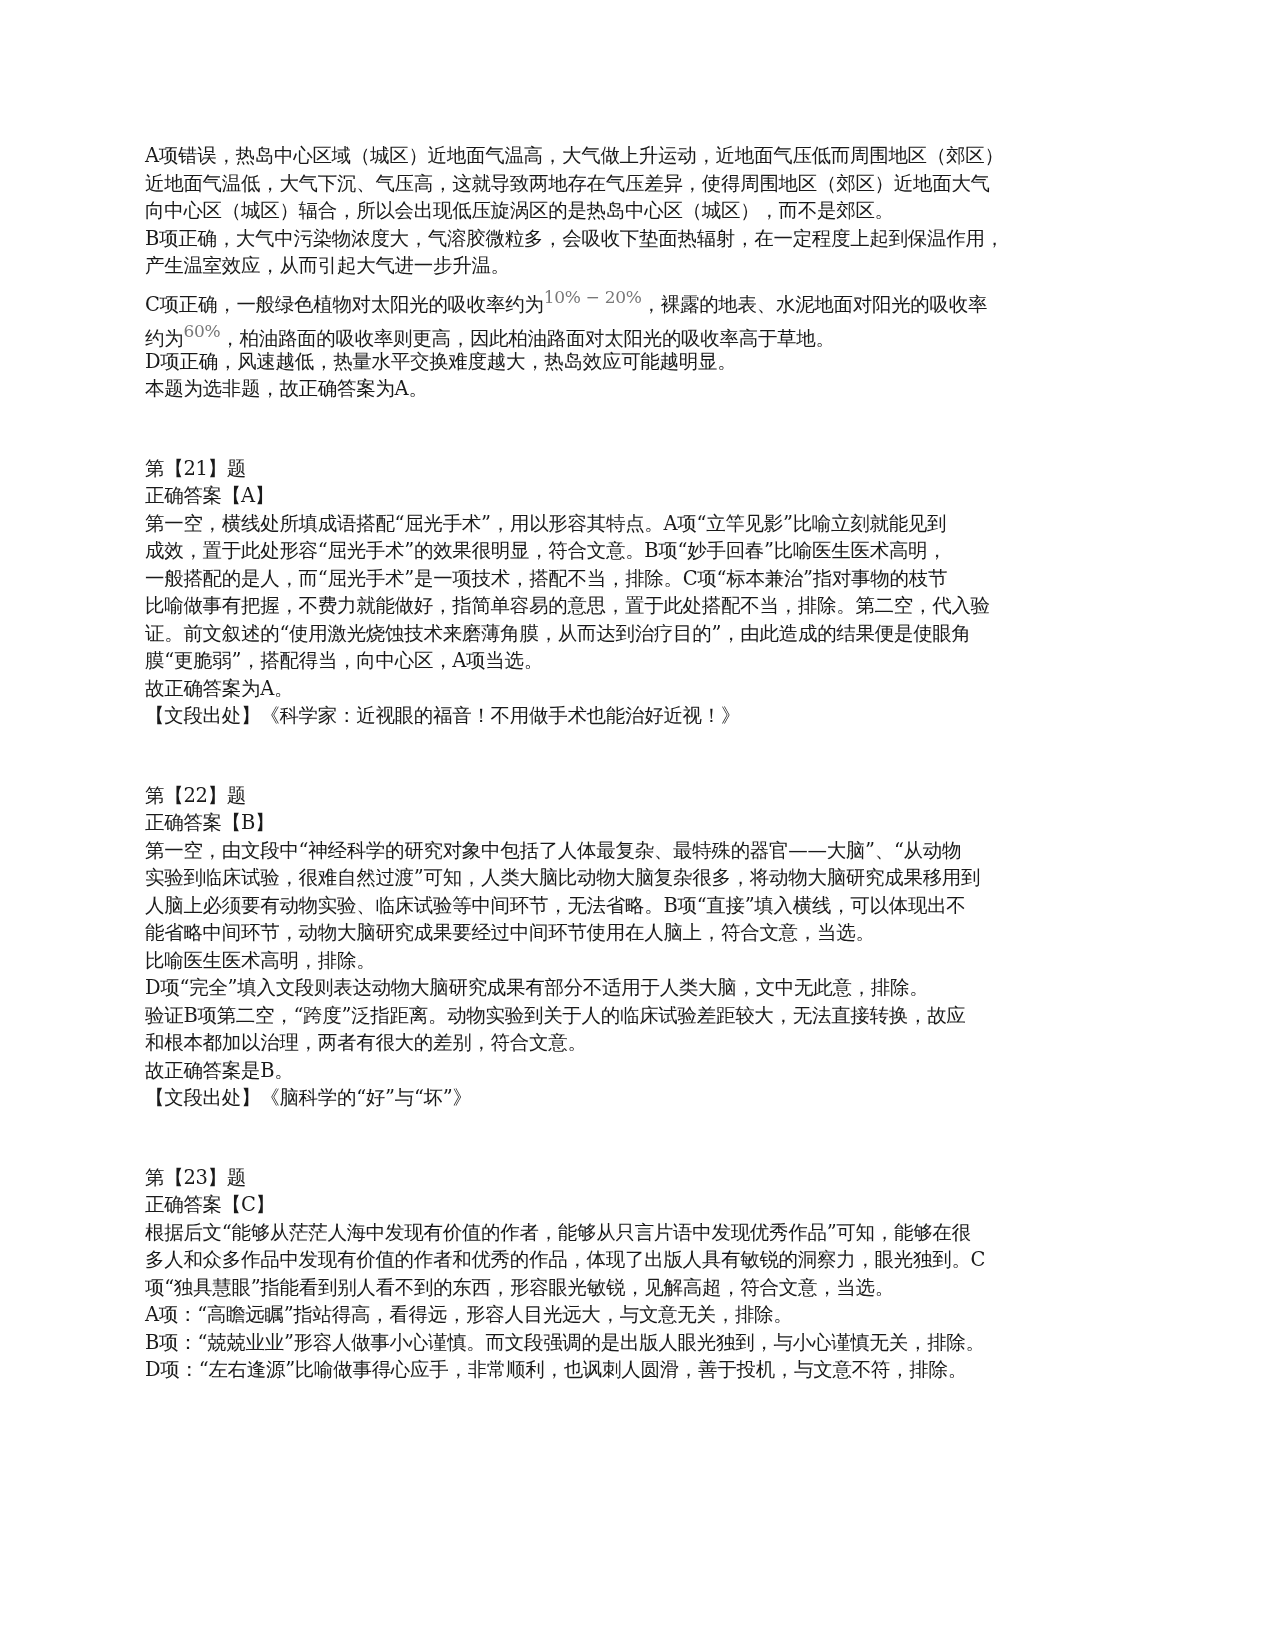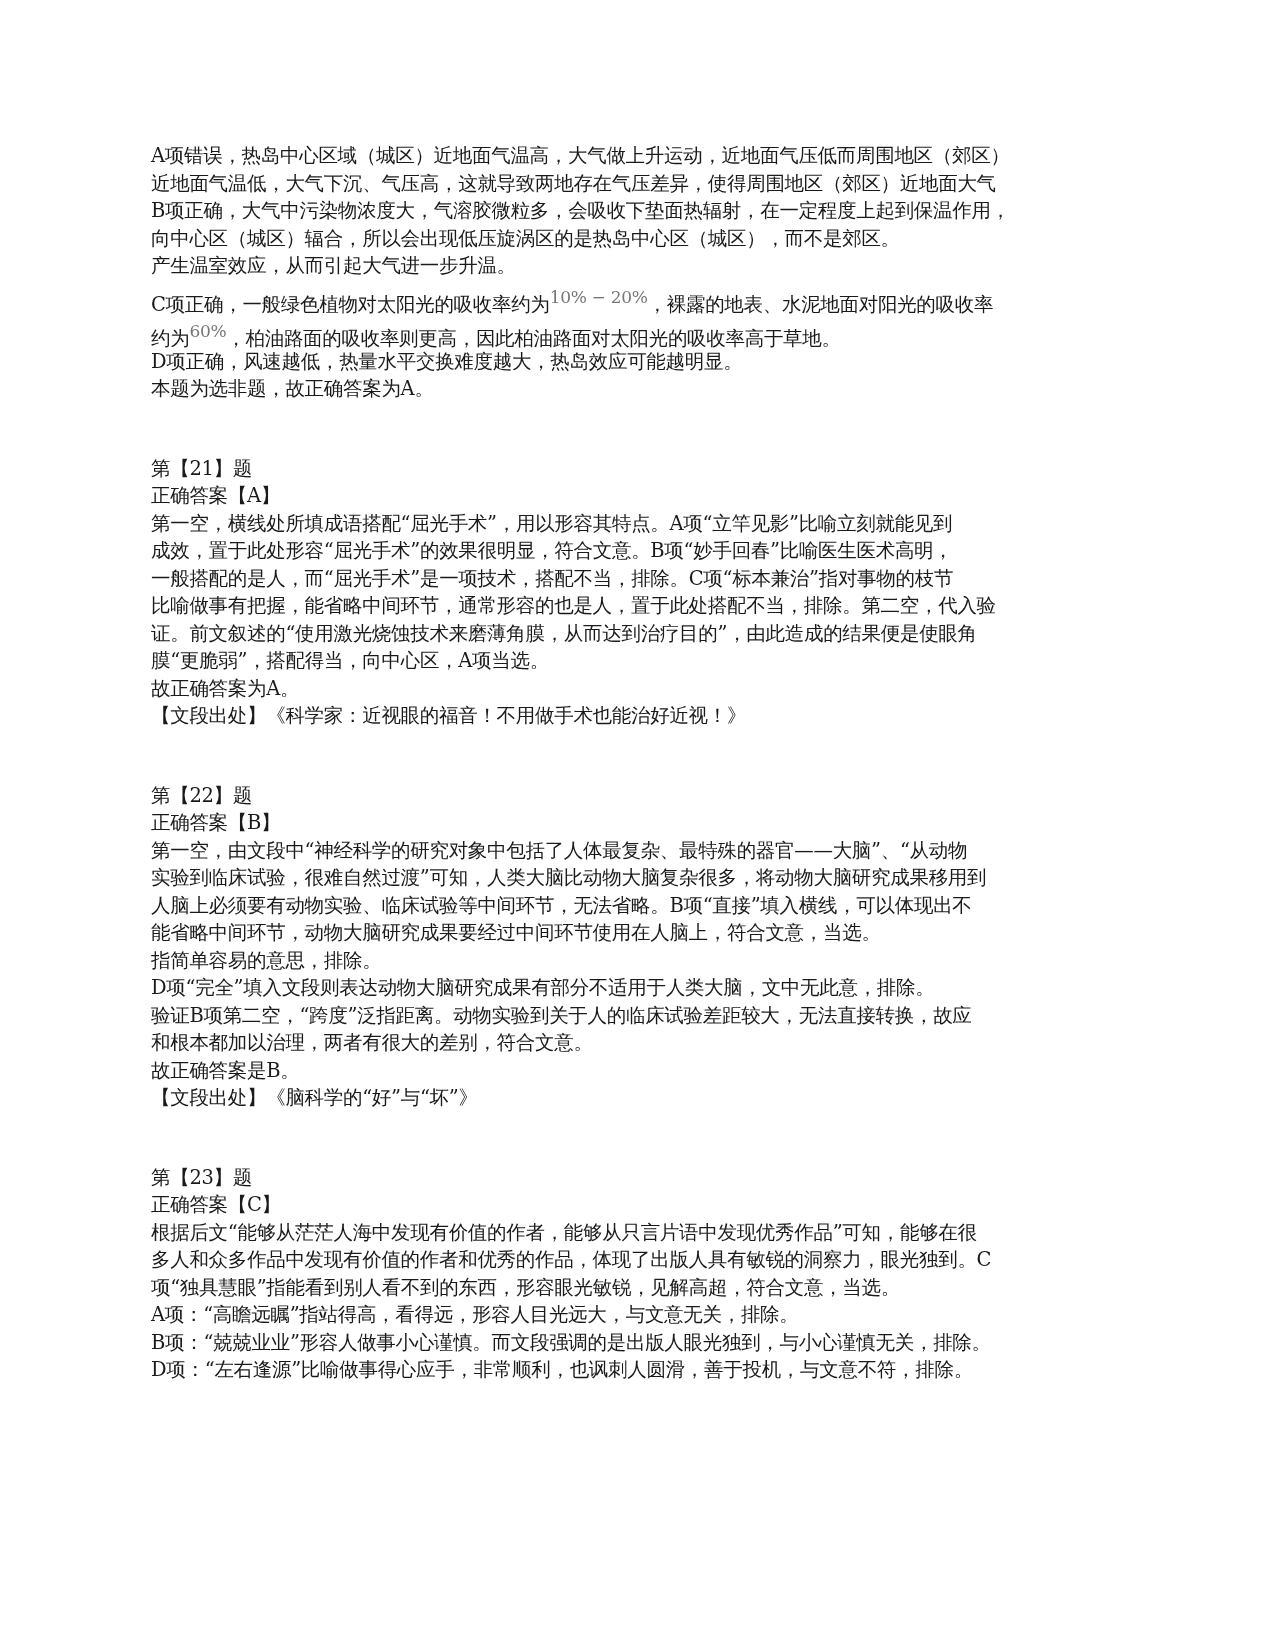--- a/index.html
+++ b/index.html
@@ -6,21 +6,21 @@
     body {
       width: 1275px;
       height: 1650px;
       position: relative;
       overflow: hidden;
       font-family: "DejaVu Serif", "Liberation Serif", serif;
       color: #1a1a1a;
     }
     .page {
       position: absolute;
-      left: 151px;
+      left: 145px;
       top: 142px;
       width: 980px;
     }
     .line {
       font-size: 19.5px;
       line-height: 27.5px;
       height: 27.5px;
       white-space: nowrap;
       letter-spacing: -0.3px;
     }
@@ -36,58 +36,58 @@
     .section { }
   </style>
 </head>
 <body>
 
 <div class="page">
 
   <div class="section">
     <div class="line">A项错误，热岛中心区域（城区）近地面气温高，大气做上升运动，近地面气压低而周围地区（郊区）</div>
     <div class="line">近地面气温低，大气下沉、气压高，这就导致两地存在气压差异，使得周围地区（郊区）近地面大气</div>
+    <div class="line">向中心区（城区）辐合，所以会出现低压旋涡区的是热岛中心区（城区），而不是郊区。</div>
     <div class="line">B项正确，大气中污染物浓度大，气溶胶微粒多，会吸收下垫面热辐射，在一定程度上起到保温作用，</div>
-    <div class="line">向中心区（城区）辐合，所以会出现低压旋涡区的是热岛中心区（城区），而不是郊区。</div>
     <div class="line">产生温室效应，从而引起大气进一步升温。</div>
     <div class="line tall">
       <span>C项正确，一般绿色植物对太阳光的吸收率约为</span><span class="math">10% − 20%</span><span>，裸露的地表、水泥地面对阳光的吸收率</span>
     </div>
     <div class="line tall">
       <span>约为</span><span class="math">60%</span><span>，柏油路面的吸收率则更高，因此柏油路面对太阳光的吸收率高于草地。</span>
     </div>
     <div class="line">D项正确，风速越低，热量水平交换难度越大，热岛效应可能越明显。</div>
     <div class="line">本题为选非题，故正确答案为A。</div>
   </div>
 
   <div class="gap-md"></div>
 
   <div class="section">
     <div class="line">第【21】题</div>
     <div class="line">正确答案【A】</div>
     <div class="line">第一空，横线处所填成语搭配“屈光手术”，用以形容其特点。A项“立竿见影”比喻立刻就能见到</div>
     <div class="line">成效，置于此处形容“屈光手术”的效果很明显，符合文意。B项“妙手回春”比喻医生医术高明，</div>
     <div class="line">一般搭配的是人，而“屈光手术”是一项技术，搭配不当，排除。C项“标本兼治”指对事物的枝节</div>
-    <div class="line">比喻做事有把握，能省略中间环节，通常形容的也是人，置于此处搭配不当，排除。第二空，代入验</div>
+    <div class="line">比喻做事有把握，不费力就能做好，指简单容易的意思，置于此处搭配不当，排除。第二空，代入验</div>
     <div class="line">证。前文叙述的“使用激光烧蚀技术来磨薄角膜，从而达到治疗目的”，由此造成的结果便是使眼角</div>
     <div class="line">膜“更脆弱”，搭配得当，向中心区，A项当选。</div>
     <div class="line">故正确答案为A。</div>
     <div class="line">【文段出处】《科学家：近视眼的福音！不用做手术也能治好近视！》</div>
   </div>
 
   <div class="gap-md"></div>
 
   <div class="section">
     <div class="line">第【22】题</div>
     <div class="line">正确答案【B】</div>
     <div class="line">第一空，由文段中“神经科学的研究对象中包括了人体最复杂、最特殊的器官——大脑”、“从动物</div>
     <div class="line">实验到临床试验，很难自然过渡”可知，人类大脑比动物大脑复杂很多，将动物大脑研究成果移用到</div>
     <div class="line">人脑上必须要有动物实验、临床试验等中间环节，无法省略。B项“直接”填入横线，可以体现出不</div>
     <div class="line">能省略中间环节，动物大脑研究成果要经过中间环节使用在人脑上，符合文意，当选。</div>
-    <div class="line">指简单容易的意思，排除。</div>
+    <div class="line">比喻医生医术高明，排除。</div>
     <div class="line">D项“完全”填入文段则表达动物大脑研究成果有部分不适用于人类大脑，文中无此意，排除。</div>
     <div class="line">验证B项第二空，“跨度”泛指距离。动物实验到关于人的临床试验差距较大，无法直接转换，故应</div>
     <div class="line">和根本都加以治理，两者有很大的差别，符合文意。</div>
     <div class="line">故正确答案是B。</div>
     <div class="line">【文段出处】《脑科学的“好”与“坏”》</div>
   </div>
 
   <div class="gap-md"></div>
 
   <div class="section">

